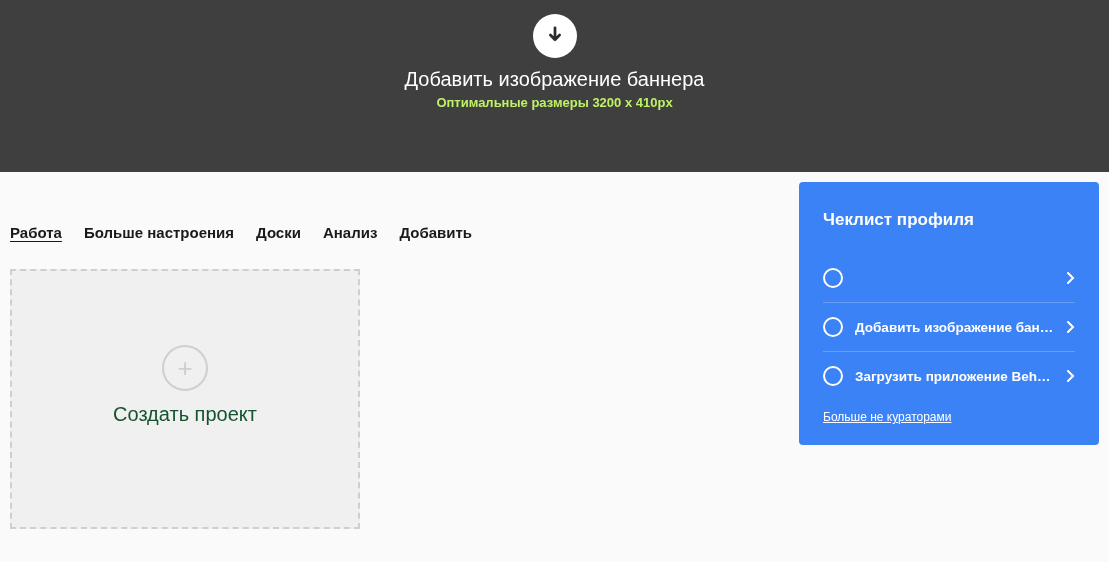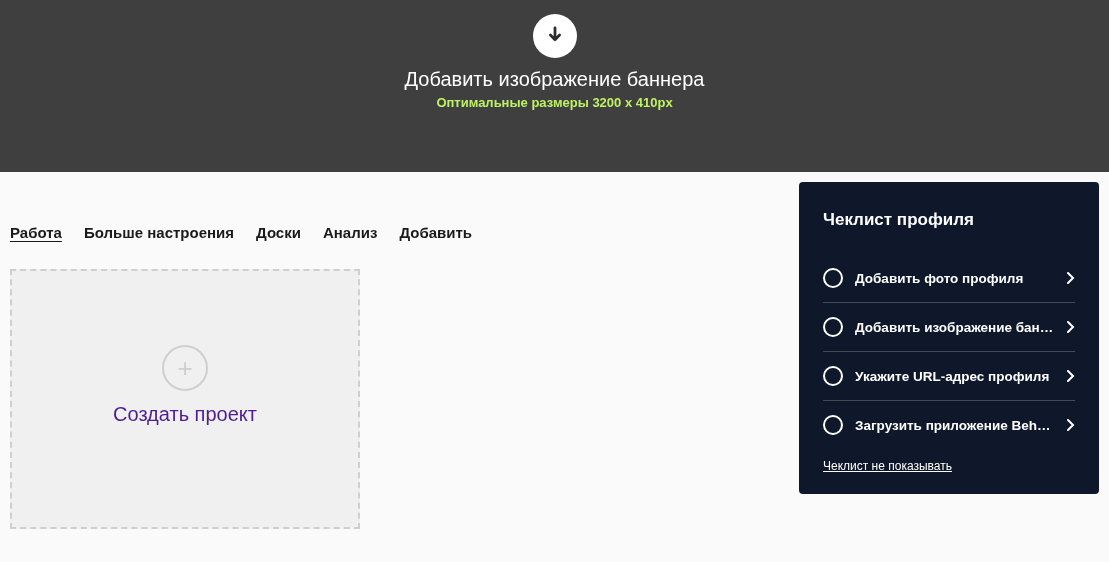--- a/index.html
+++ b/index.html
@@ -97,33 +97,33 @@
     display: flex;
     align-items: center;
     justify-content: center;
     color: #cfcfcf;
     font-size: 26px;
     line-height: 1;
     margin-bottom: 12px;
   }
   .create-title {
     font-size: 20px;
-    color: #4c1d95;
+    color: #14532d;
     margin-bottom: 28px;
   }
   .create-desc {
     font-size: 13px;
     color: #7a7a7a;
     line-height: 1.4;
   }
 
   
   .checklist {
     width: 300px;
-    background: #0f172a;
+    background: #3b82f6;
     color: #fff;
     border-radius: 4px;
     margin-top: 10px;
     padding: 28px 24px 20px 24px;
   }
   .checklist-title {
     font-size: 17px;
     font-weight: 700;
     margin-bottom: 24px;
   }
@@ -212,53 +212,43 @@
     </div>
 
   </div>
 
   <div class="checklist">
     <div class="checklist-title">Чеклист профиля</div>
 
     <div class="check-item">
       <div class="check-left">
         <div class="check-circle"></div>
-        <div class="check-label">Добавить фото профиля</div>
       </div>
       <svg class="chev" width="8" height="12" viewBox="0 0 8 12">
           <path d="M1 1l5 5-5 5" stroke="#fff" stroke-width="2" fill="none" stroke-linecap="round"></path>
         </svg>
     </div>
 
     <div class="check-item">
       <div class="check-left">
         <div class="check-circle"></div>
         <div class="check-label">Добавить изображение баннера</div>
       </div>
       <svg class="chev" width="8" height="12" viewBox="0 0 8 12">
           <path d="M1 1l5 5-5 5" stroke="#fff" stroke-width="2" fill="none" stroke-linecap="round"></path>
         </svg>
     </div>
 
-    <div class="check-item">
-      <div class="check-left">
-        <div class="check-circle"></div>
-        <div class="check-label">Укажите URL-адрес профиля</div>
-      </div>
-      <svg class="chev" width="8" height="12" viewBox="0 0 8 12">
-          <path d="M1 1l5 5-5 5" stroke="#fff" stroke-width="2" fill="none" stroke-linecap="round"></path>
-        </svg>
-    </div>
 
     <div class="check-item">
       <div class="check-left">
         <div class="check-circle"></div>
         <div class="check-label">Загрузить приложение Behance</div>
       </div>
       <svg class="chev" width="8" height="12" viewBox="0 0 8 12">
           <path d="M1 1l5 5-5 5" stroke="#fff" stroke-width="2" fill="none" stroke-linecap="round"></path>
         </svg>
     </div>
 
-    <div class="dismiss">Чеклист не показывать</div>
+    <div class="dismiss">Больше не кураторами</div>
   </div>
 
 </div>
 
 </body></html>

